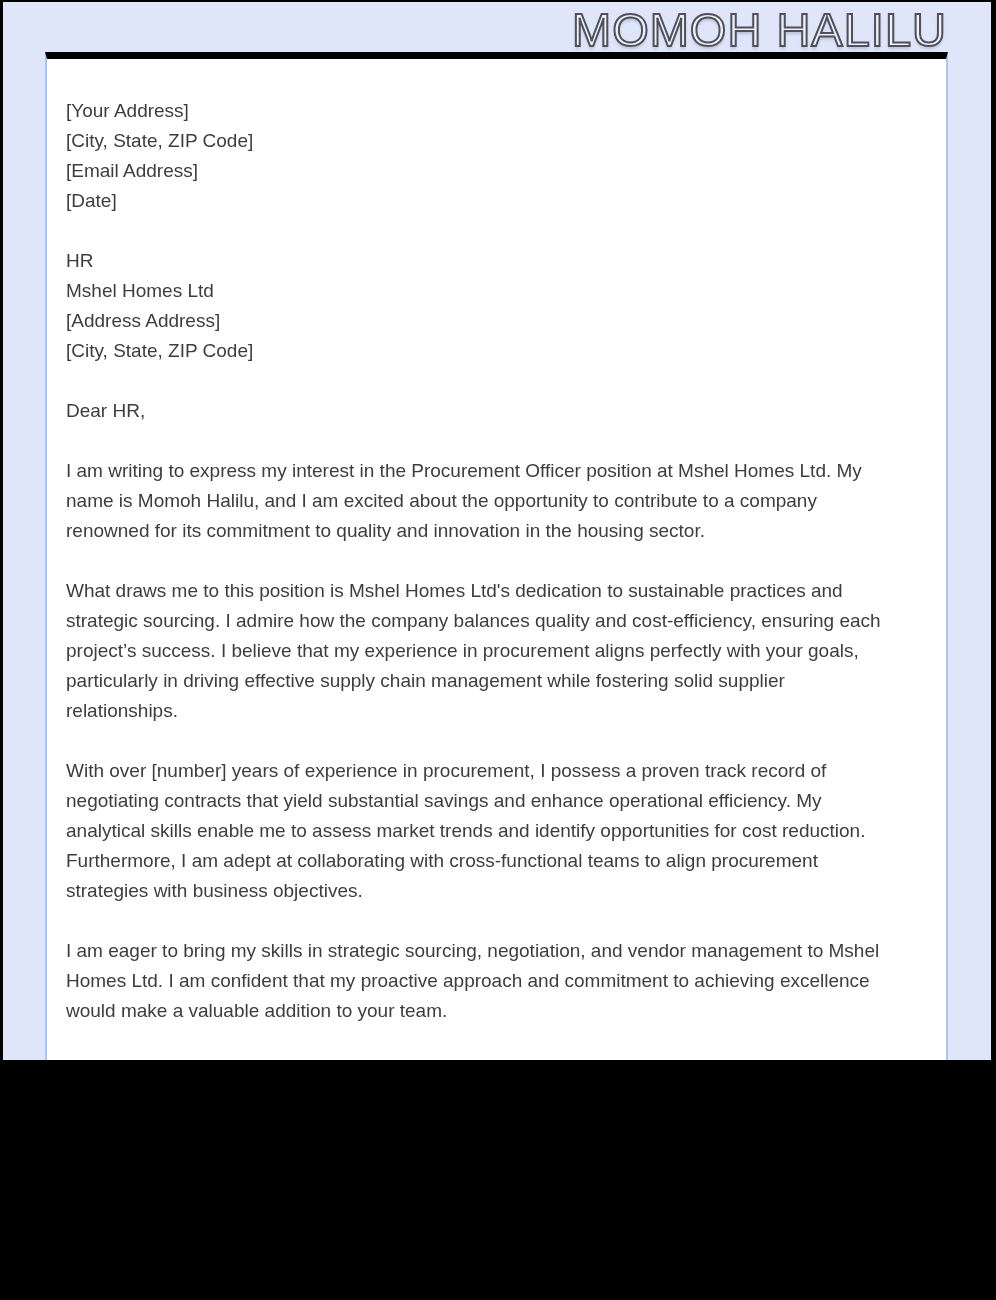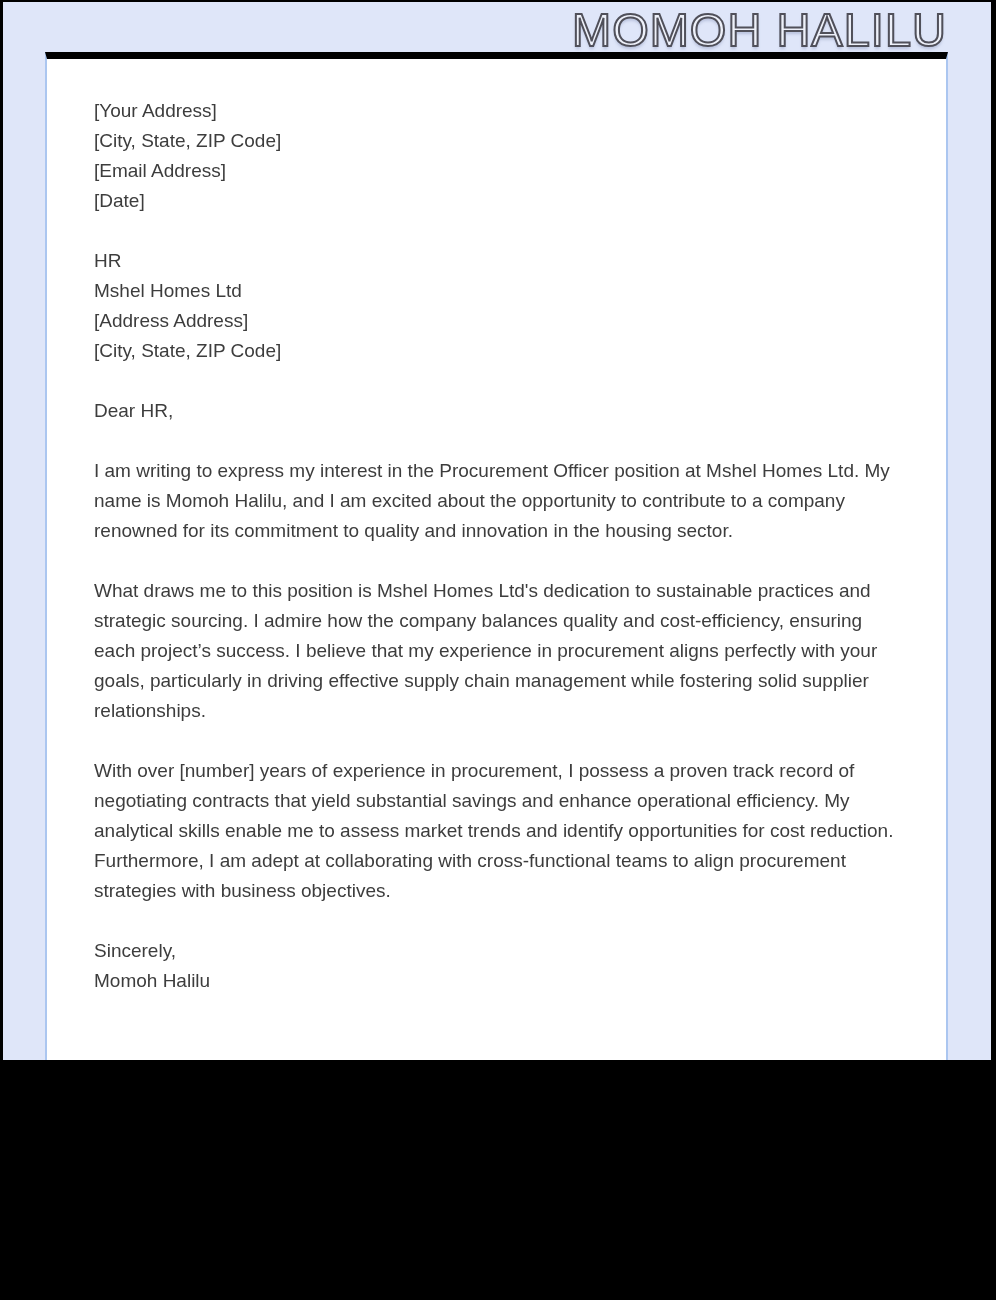--- a/index.html
+++ b/index.html
@@ -35,21 +35,21 @@
   }
   
   .letter {
     position: absolute;
     left: 45px; top: 52px;
     width: 903px; height: 1207px;
     box-sizing: border-box;
     background: var(--letter-background, #ffffff);
     border: 2px solid var(--letter-border, #abc6f0);
     border-top: 7px solid var(--header-rule, #000000);
-    padding: 37px 52px 0 47px;
+    padding: 37px 52px 0 19px;
   }
   .line, .para {
     font-size: 19px;
     line-height: 30px;
     color: var(--body-text, #3d3d3d);
   }
   .block { margin: 0 0 30px 0; }
   .para  { margin: 0 0 30px 0; }
   .closing-block { margin: 0; }
   .watermark {
@@ -92,20 +92,21 @@
       <div class="line">[City, State, ZIP Code]</div>
     </div>
 
     <div class="block">
       <div class="line">Dear HR,</div>
     </div>
 
     <p class="para">I am writing to express my interest in the Procurement Officer position at Mshel Homes Ltd. My name is Momoh Halilu, and I am excited about the opportunity to contribute to a company renowned for its commitment to quality and innovation in the housing sector.</p>
     <p class="para">What draws me to this position is Mshel Homes Ltd's dedication to sustainable practices and strategic sourcing. I admire how the company balances quality and cost-efficiency, ensuring each project’s success. I believe that my experience in procurement aligns perfectly with your goals, particularly in driving effective supply chain management while fostering solid supplier relationships.</p>
     <p class="para">With over [number] years of experience in procurement, I possess a proven track record of negotiating contracts that yield substantial savings and enhance operational efficiency. My analytical skills enable me to assess market trends and identify opportunities for cost reduction. Furthermore, I am adept at collaborating with cross-functional teams to align procurement strategies with business objectives.</p>
+    <p class="para">I am eager to bring my skills in strategic sourcing, negotiation, and vendor management to Mshel Homes Ltd. I am confident that my proactive approach and commitment to achieving excellence would make a valuable addition to your team.</p>
 
     <div class="closing-block">
       <div class="line">Sincerely,</div>
       <div class="line">Momoh Halilu</div>
     </div>
 
     <div class="watermark">Lazyapply.com</div>
   </div>
 
   <div class="date-stamp">07-18-2025</div>

